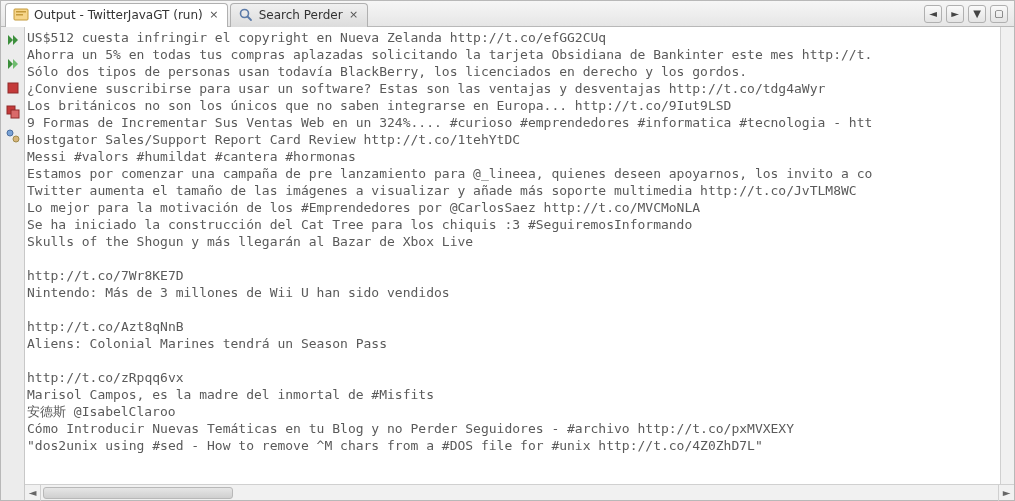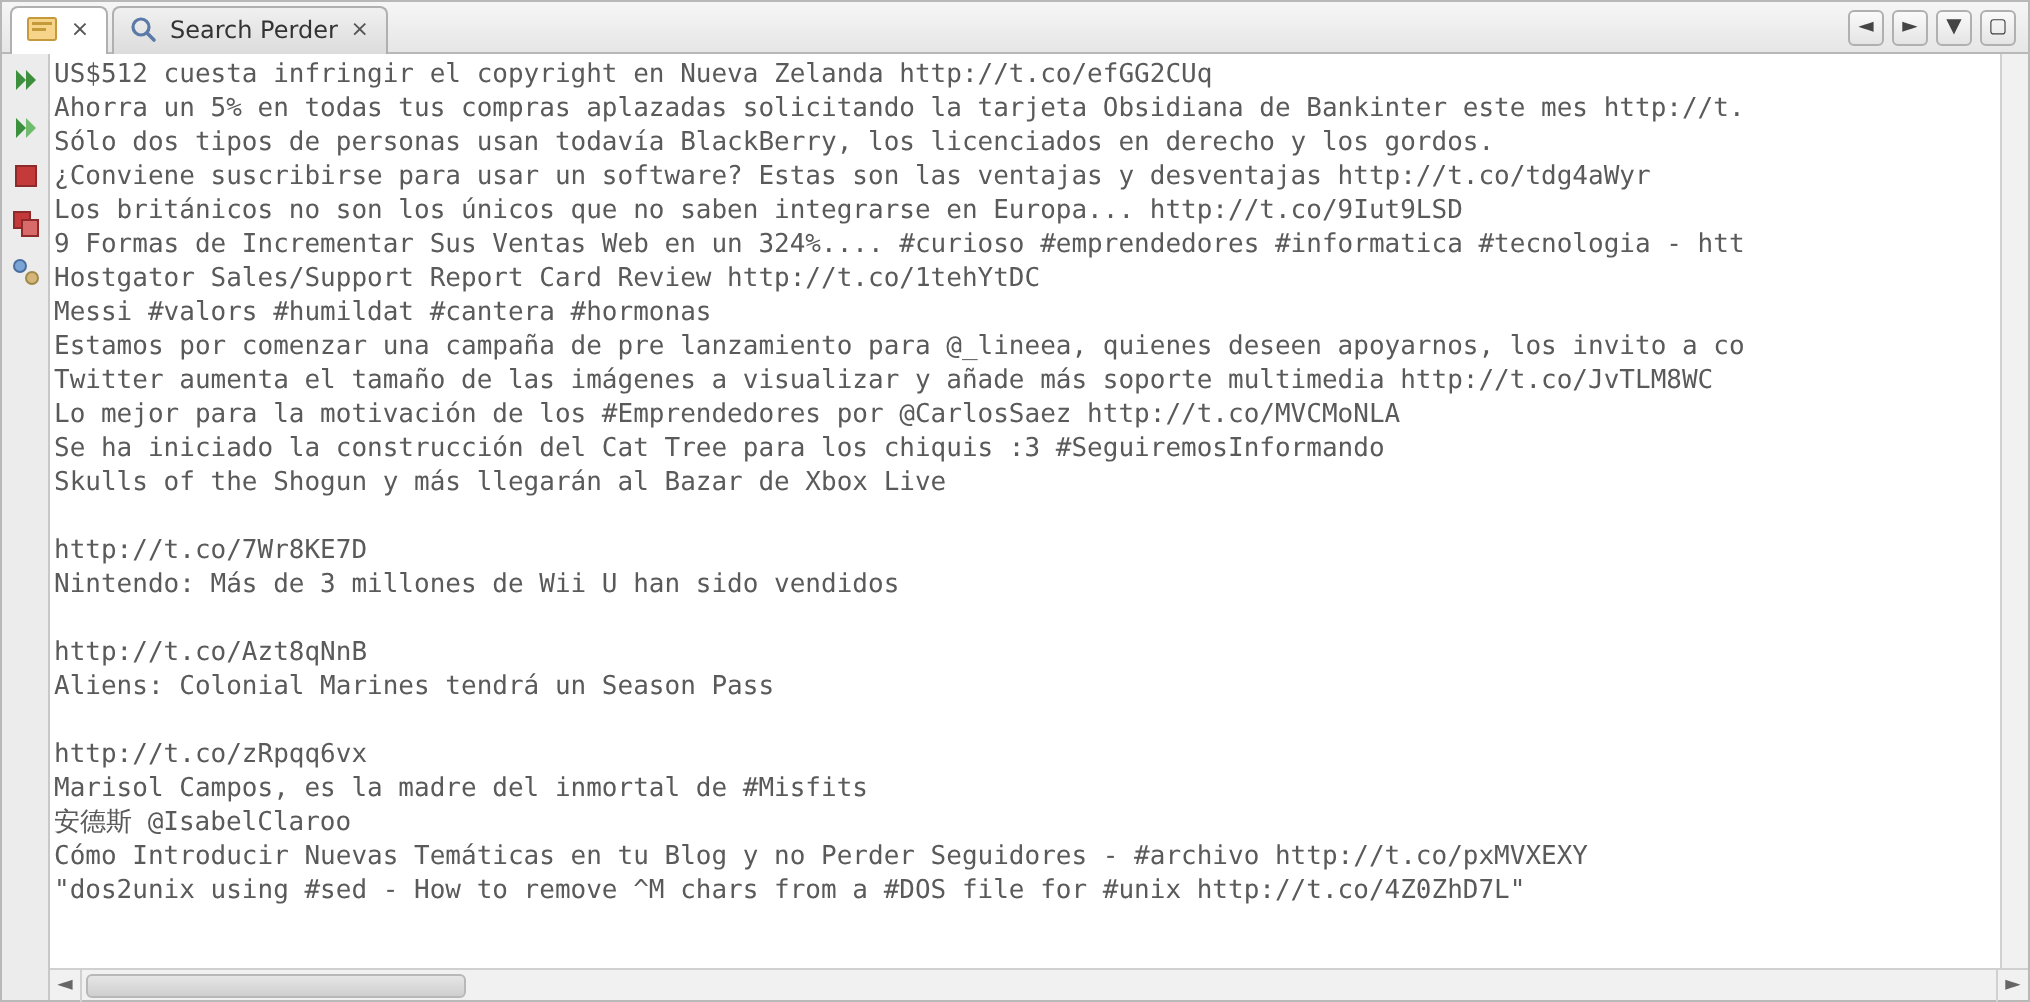--- a/index.html
+++ b/index.html
@@ -145,20 +145,21 @@
   <div class="tabbar">
     <div class="tabs">
       <div class="tab active">
         <span class="tab-icon">
           <svg width="16" height="16" viewBox="0 0 16 16">
               <rect x="1" y="2" width="14" height="11" rx="1" fill="#f6d58a" stroke="#c49a3a"></rect>
               <rect x="3" y="4" width="10" height="1.5" fill="#c49a3a"></rect>
               <rect x="3" y="7" width="7" height="1.5" fill="#c49a3a"></rect>
             </svg>
         </span>
+        <span class="tab-label">Output - TwitterJavaGT (run)</span>
         <span class="tab-close">×</span>
       </div>
       <div class="tab inactive">
         <span class="tab-icon">
           <svg width="16" height="16" viewBox="0 0 16 16">
               <circle cx="6.5" cy="6.5" r="4" fill="none" stroke="#5b7aa8" stroke-width="1.6"></circle>
               <line x1="9.5" y1="9.5" x2="13" y2="13" stroke="#5b7aa8" stroke-width="1.8" stroke-linecap="round"></line>
             </svg>
         </span>
         <span class="tab-label">Search Perder</span>

